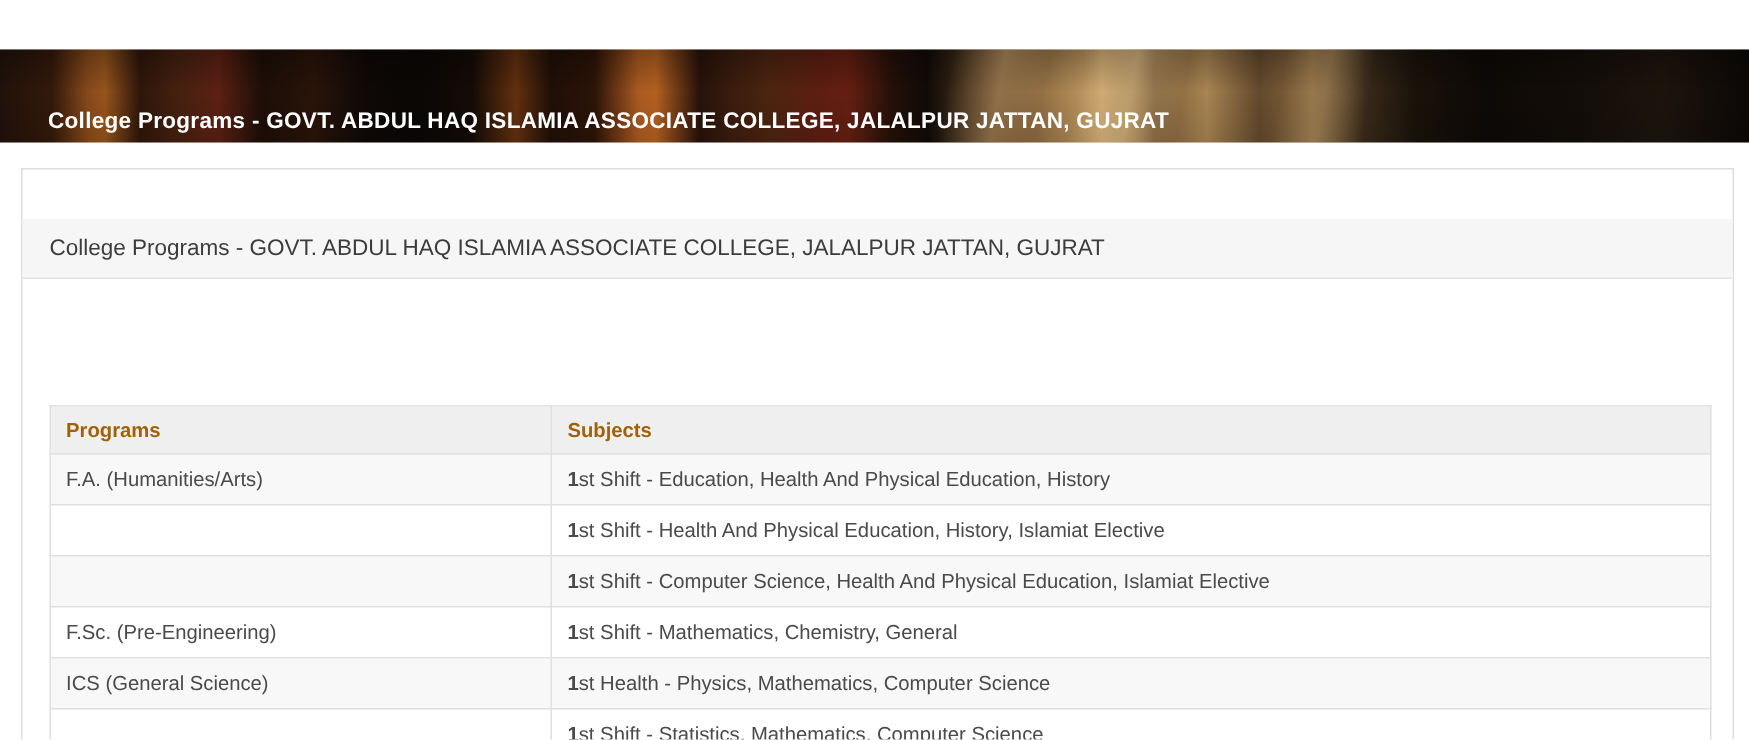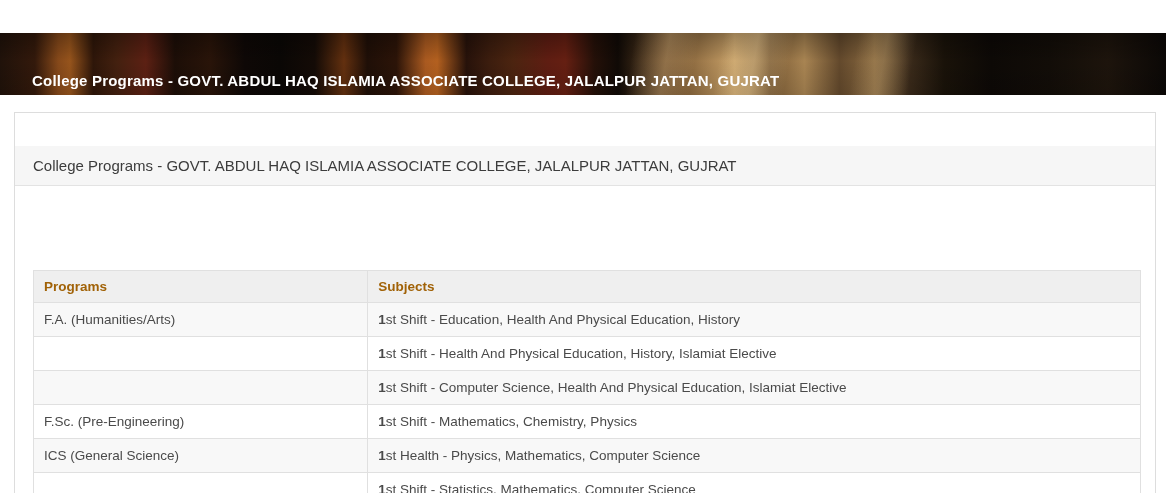--- a/index.html
+++ b/index.html
@@ -120,21 +120,21 @@
         <tr>
           <td></td>
           <td><span class="shift-num">1</span><span>st Shift - Health And Physical Education, History, Islamiat Elective</span></td>
         </tr>
         <tr>
           <td></td>
           <td><span class="shift-num">1</span><span>st Shift - Computer Science, Health And Physical Education, Islamiat Elective</span></td>
         </tr>
         <tr>
           <td>F.Sc. (Pre-Engineering)</td>
-          <td><span class="shift-num">1</span><span>st Shift - Mathematics, Chemistry, Physics</span></td>
+          <td><span class="shift-num">1</span><span>st Shift - Mathematics, Chemistry, General</span></td>
         </tr>
         <tr>
           <td>ICS (General Science)</td>
           <td><span class="shift-num">1</span><span>st Health - Physics, Mathematics, Computer Science</span></td>
         </tr>
         <tr>
           <td></td>
           <td><span class="shift-num">1</span><span>st Shift - Statistics, Mathematics, Computer Science</span></td>
         </tr>
       </tbody>

